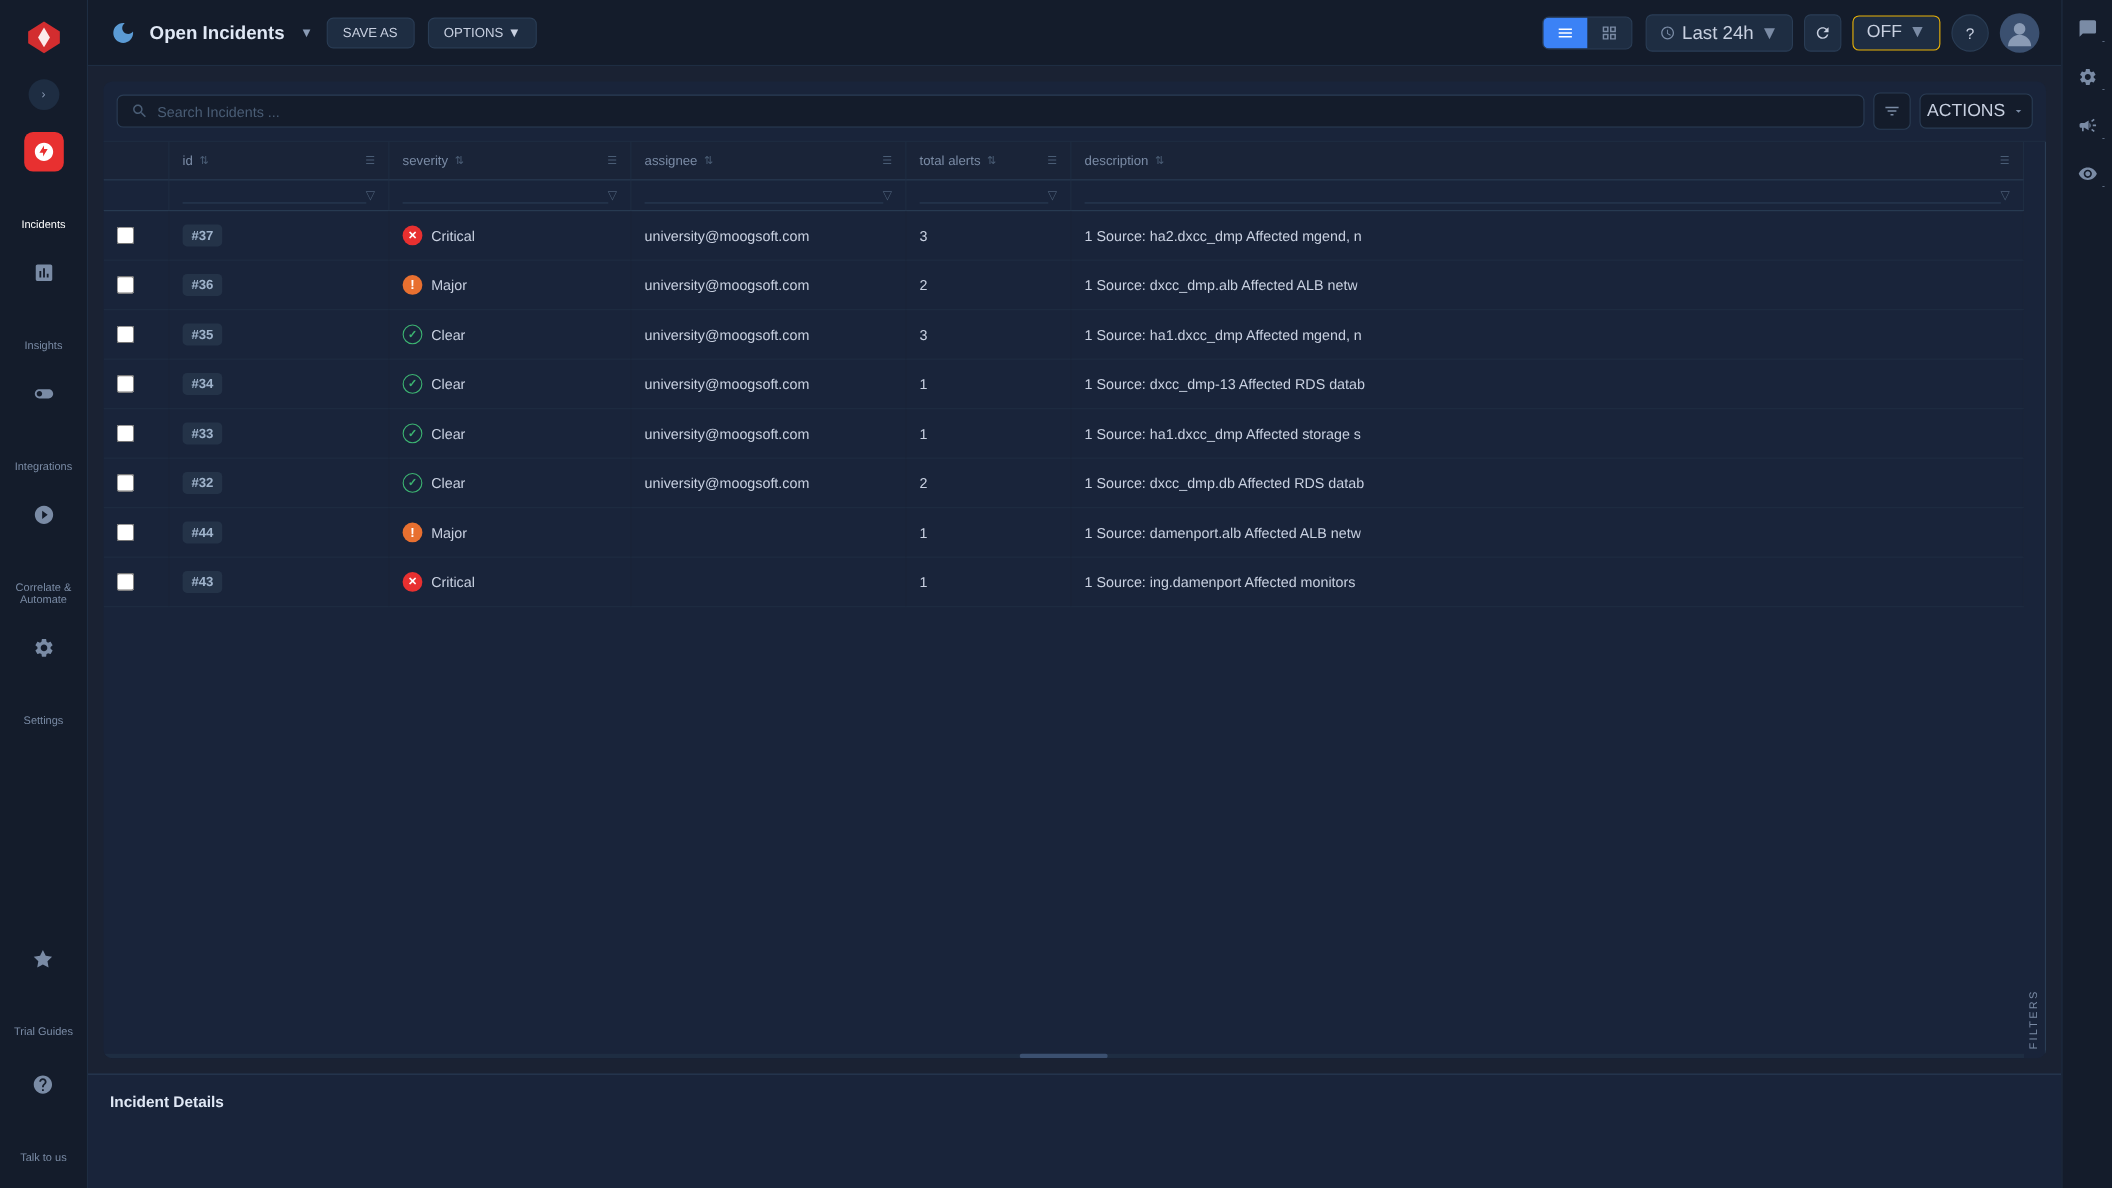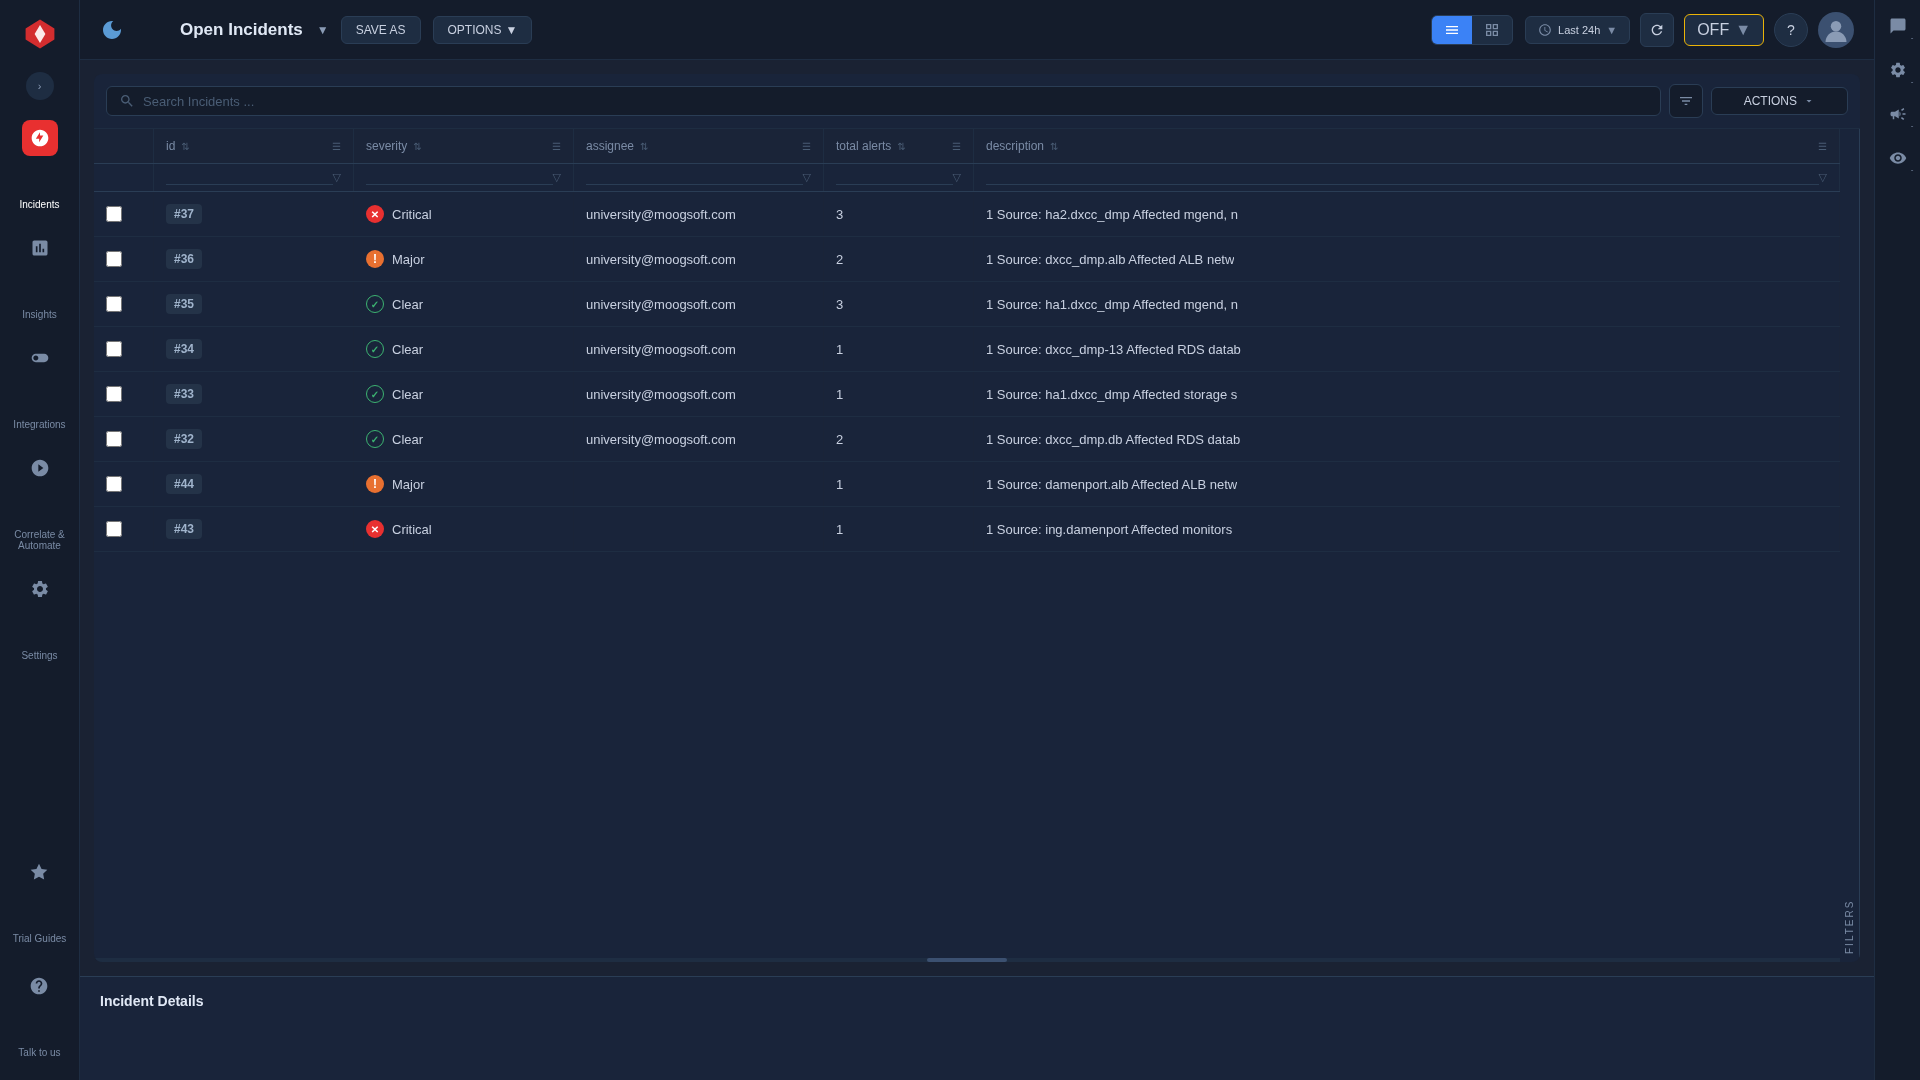--- a/index.html
+++ b/index.html
@@ -118,21 +118,21 @@
       border-bottom: 1px solid #1e2d42;
       flex-shrink: 0;
     }
     .topbar-logo {
       display: flex; align-items: center; gap: 8px;
       color: #5b9bd5;
       font-size: 15px; font-weight: 600;
     }
     .topbar-logo svg { width: 24px; height: 24px; }
     .topbar-title {
-      font-size: 17px; font-weight: 600; color: #e0e8f5; margin-left: 44px;
+      font-size: 17px; font-weight: 600; color: #e0e8f5;
     }
     .topbar-chevron { color: #8a9bb5; font-size: 12px; margin-left: 2px; cursor: pointer; }
     .topbar-btn {
       background: #1e2d42;
       border: 1px solid #2a3d55;
       border-radius: 6px;
       padding: 6px 14px;
       color: #c8d0e0;
       font-size: 12px;
       cursor: pointer;
@@ -156,21 +156,21 @@
       background: #3b82f6;
       color: #fff;
     }
     .topbar-right { display: flex; align-items: center; gap: 10px; }
     .time-selector {
       background: #1e2d42;
       border: 1px solid #2a3d55;
       border-radius: 6px;
       padding: 6px 12px;
       color: #c8d0e0;
-      font-size: 11px;
+      font-size: 17px;
       display: flex; align-items: center; gap: 6px;
       cursor: pointer;
     }
     .refresh-btn {
       width: 34px; height: 34px;
       background: #1e2d42;
       border: 1px solid #2a3d55;
       border-radius: 6px;
       display: flex; align-items: center; justify-content: center;
       cursor: pointer;
@@ -258,23 +258,23 @@
       border: 1px solid #2a3d55;
       border-radius: 6px;
       display: flex; align-items: center; justify-content: center;
       cursor: pointer;
       color: #7a8ba5;
     }
     .actions-btn {
       background: #141c2b;
       border: 1px solid #2a3d55;
       border-radius: 6px;
-      padding: 6px 32px;
-      color: #c8d0e0;
-      font-size: 12px;
+      padding: 6px 6px;
+      color: #c8d0e0;
+      font-size: 16px;
       display: flex; align-items: center; gap: 6px;
       cursor: pointer;
     }
 
     
     .incidents-table {
       flex: 1;
       overflow-y: auto;
       overflow-x: hidden;
     }

